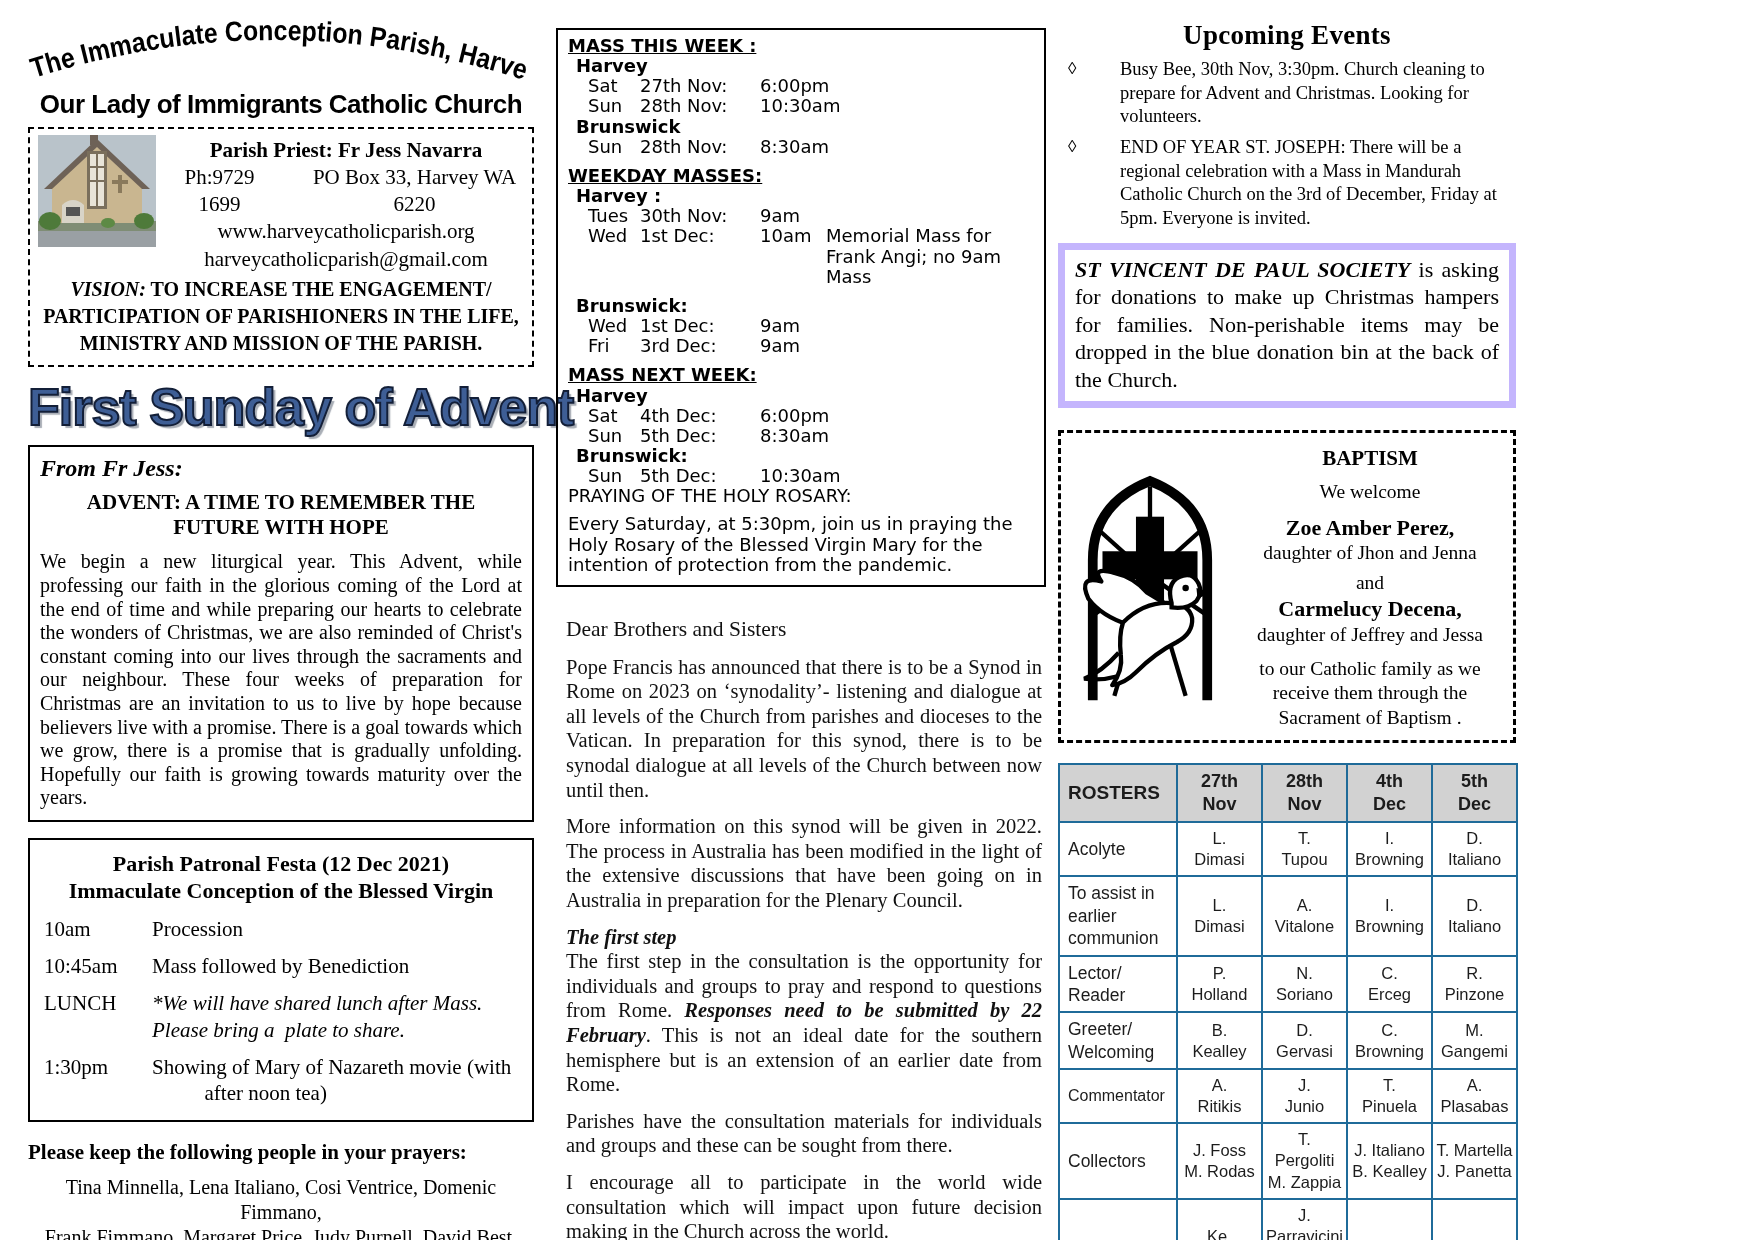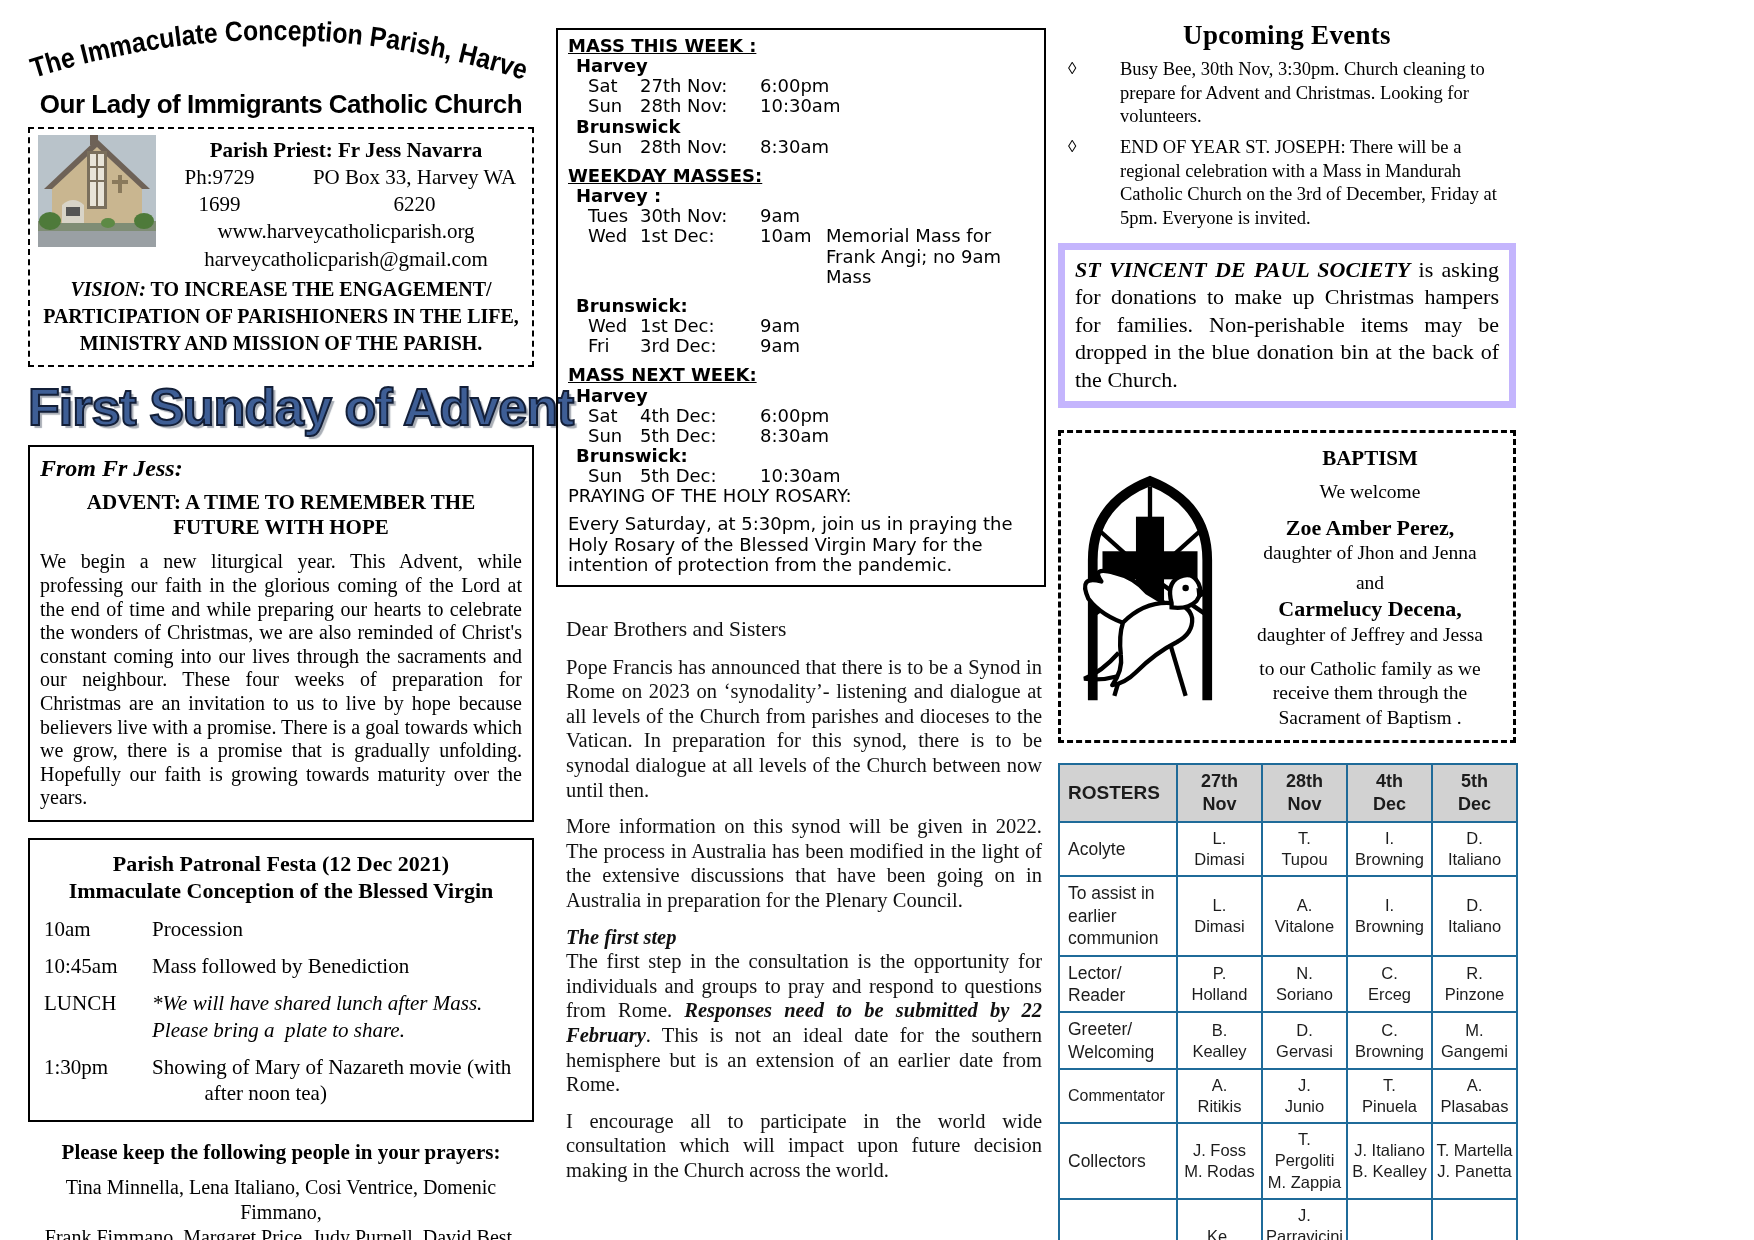--- a/index.html
+++ b/index.html
@@ -31,21 +31,21 @@
             letter-spacing:-1px; margin:10px 0 8px 0; }
   .fr-jess-box { border:2px solid #000; padding:8px 10px 10px; }
   .fj-heading { font-weight:bold; font-style:italic; font-size:24px; }
   .fj-sub { text-align:center; font-weight:bold; font-size:21px; line-height:1.2; margin:8px 0 10px; }
   .fj-body { text-align:justify; font-size:20px; line-height:1.18; }
   .festa-box { border:2px solid #000; padding:10px 14px 14px; margin-top:16px; }
   .festa-title { text-align:center; font-weight:bold; font-size:22px; line-height:1.25; }
   .festa-item { display:grid; grid-template-columns:108px 1fr; font-size:21px; margin-top:11px; line-height:1.25; }
   .festa-desc { white-space:pre-wrap; }
   .italic { font-style:italic; }
-  .prayers-heading { text-align:center; font-weight:bold; font-size:21px; margin-top:18px; }
+  .prayers-heading { text-align:left; font-weight:bold; font-size:21px; margin-top:18px; }
   .prayers-names { text-align:center; font-size:20px; margin-top:10px; line-height:1.25; }
 
   
   .mass-box { border:2px solid #000; padding:6px 10px 10px; font-family:"DejaVu Sans",sans-serif;
               font-size:18px; line-height:1.12; }
   .m-h { font-weight:bold; text-decoration:underline; margin-top:9px; }
   .m-h.first { margin-top:0; }
   .m-p { font-weight:bold; padding-left:8px; }
   .m-p.gap { margin-top:9px; }
   .m-r { display:grid; grid-template-columns:52px 120px 66px 1fr; padding-left:20px; }
@@ -254,20 +254,21 @@
       <div class="m-plain">PRAYING OF THE HOLY ROSARY:</div>
       <div class="m-para">Every Saturday, at 5:30pm, join us in praying the Holy Rosary of the Blessed Virgin Mary for the intention of protection from the pandemic.</div>
     </div>
 
     <div class="letter">
       <p class="salutation">Dear Brothers and Sisters</p>
       <p>Pope Francis has announced that there is to be a Synod in Rome on 2023 on ‘synodality’- listening and dialogue at all levels of the Church from parishes and dioceses to the Vatican. In preparation for this synod, there is to be synodal dialogue at all levels of the Church between now until then.</p>
       <p>More information on this synod will be given in 2022.  The process in Australia has been modified in the light of the extensive discussions that have been going on in Australia in preparation for the Plenary Council.</p>
       <p class="fs-head">The first step</p>
       <p><span>The first step in the consultation is the opportunity for individuals and groups to pray and respond to questions from Rome. </span><span class="bold-ital">Responses need to be submitted by 22 February</span><span>.  This is not an ideal date for the southern hemisphere but is an extension of an earlier date from Rome.</span></p>
+      <p>Parishes have the consultation materials for individuals and groups and these can be sought from there.</p>
       <p>I encourage all to participate in the world wide consultation which will impact upon future decision making in the Church across the world.</p>
 
     </div>
   </div>
 
   <div class="col-right">
 
     <div class="ue-title">Upcoming Events</div>
     <div class="ue-item">
       <span class="ue-bullet">◊</span>

